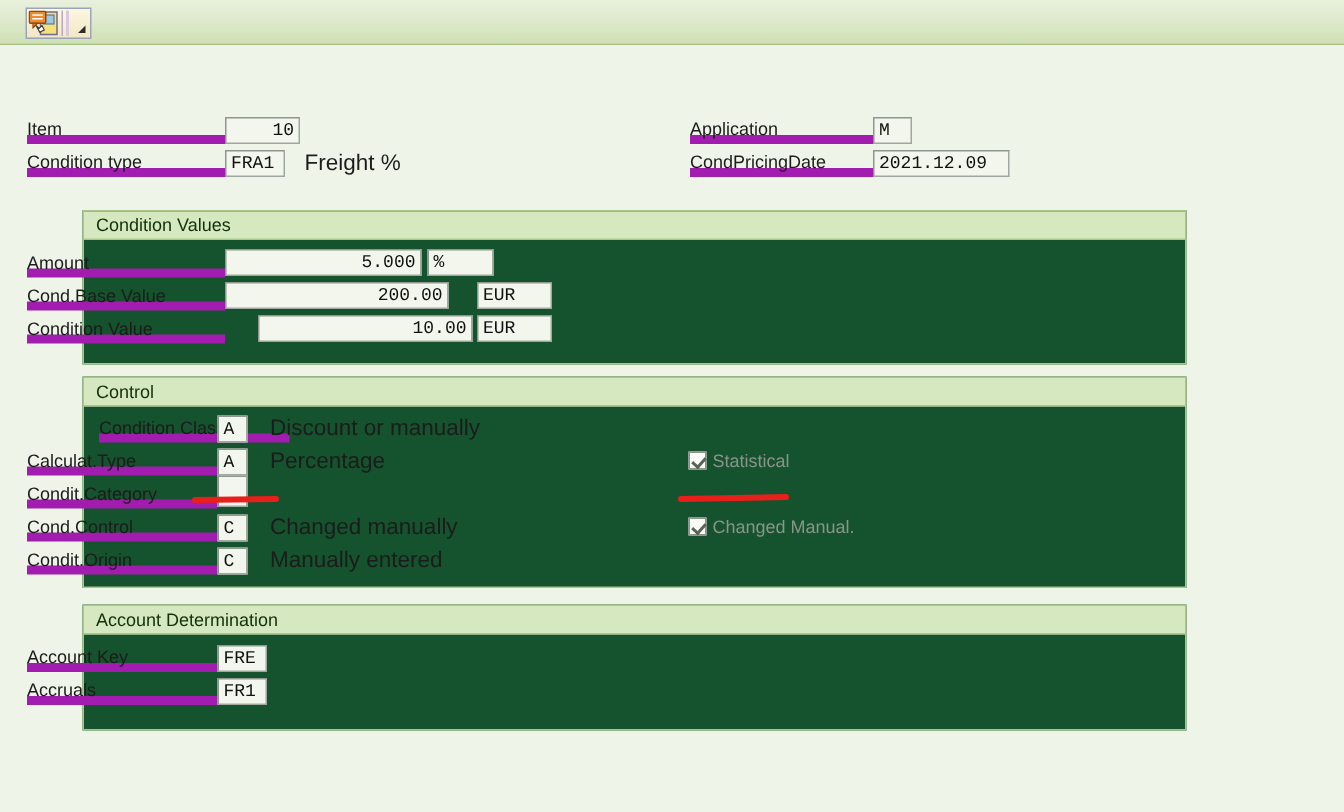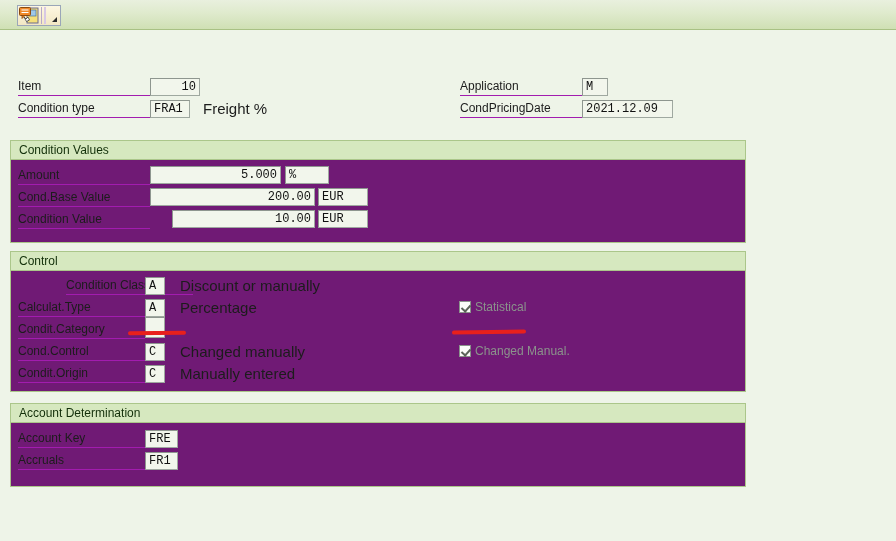--- a/index.html
+++ b/index.html
@@ -71,21 +71,21 @@
     letter-spacing: 0.2px;
     white-space: nowrap;
   }
 
   
   .lbl {
     position: absolute;
     font-size: 12px;
     color: #1c1c1c;
     white-space: nowrap;
-    border-bottom: 1px solid #a21caf;
+    border-bottom: 6px solid #a21caf;
     height: 17px;
     line-height: 15px;
     box-sizing: border-box;
   }
   .inp {
     position: absolute;
     box-sizing: border-box;
     background: #f2f6ec;
     border: 1px solid #9fa8a0;
     border-top-color: #8e968f;
@@ -107,21 +107,22 @@
     color: #1c1c1c;
     white-space: nowrap;
     line-height: 16px;
   }
 
   
   .panel {
     position: absolute;
     box-sizing: border-box;
     border: 1px solid #abc68a;
-    background: #701a75;
+    background: #14532d;
+    margin-left: 45px;
   }
   .panel-hdr {
     position: absolute;
     left: 0; top: 0;
     height: 19px;
     box-sizing: border-box;
     background: #d6e8bf;
     border-bottom: 1px solid #abc68a;
     font-size: 12px;
     color: #13300a;
@@ -207,21 +208,21 @@
 
 <div class="panel" style="left:10px; top:140px; width:736px; height:103px;">
   <div class="panel-hdr">Condition Values</div>
 </div>
 
 <div class="lbl" style="left:18px; top:168px; width:132px;">Amount</div>
 <div class="inp num" style="left:150px; top:166px; width:131px;">5.000</div>
 <div class="inp ctr" style="left:285px; top:166px; width:44px;">%</div>
 
 <div class="lbl" style="left:18px; top:190px; width:132px;">Cond.Base Value</div>
-<div class="inp num" style="left:150px; top:188px; width:165px;padding-left:32px;">200.00</div>
+<div class="inp num" style="left:150px; top:188px; width:149px;padding-left:32px;">200.00</div>
 <div class="inp ctr" style="left:318px; top:188px; width:50px;">EUR</div>
 
 <div class="lbl" style="left:18px; top:212px; width:132px;">Condition Value</div>
 <div class="inp num" style="left:172px; top:210px; width:143px;">10.00</div>
 <div class="inp ctr" style="left:318px; top:210px; width:50px;">EUR</div>
 
 <div class="panel" style="left:10px; top:251px; width:736px; height:141px;">
   <div class="panel-hdr">Control</div>
 </div>
 

